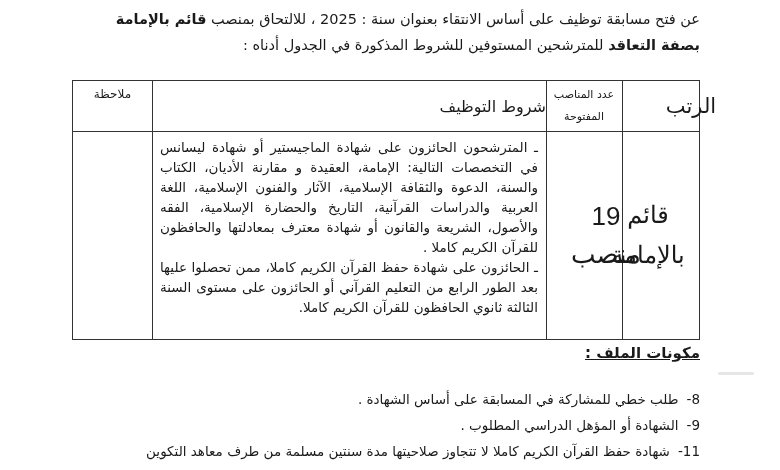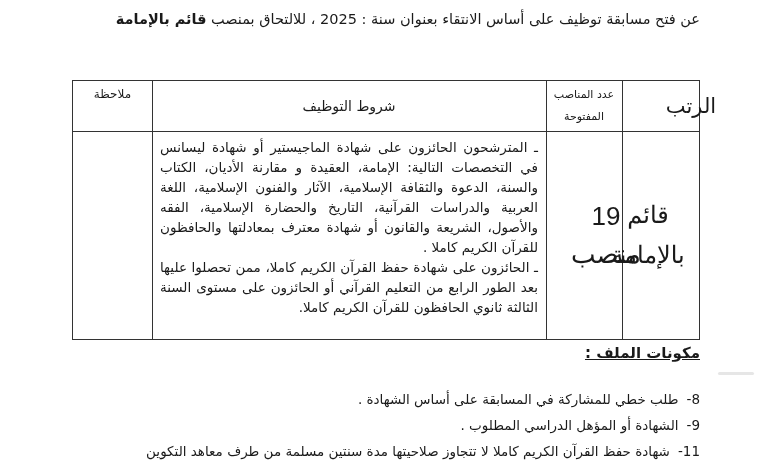--- a/index.html
+++ b/index.html
@@ -20,21 +20,21 @@
   .tbl {
     position:absolute; left:72px; top:80px; width:628px; height:260px;
     border:1.5px solid #333; box-sizing:border-box;
   }
   .cell { position:absolute; box-sizing:border-box; }
   .vline { position:absolute; top:0; bottom:0; width:0; border-left:1.2px solid #333; }
   .hline { position:absolute; left:0; right:0; height:0; border-top:1.2px solid #333; }
 
   .hdr-rank { font-size:21px; display:flex; align-items:center; justify-content:center;margin-left:30px; }
   .hdr-count { font-size:11px; line-height:22px; text-align:center; padding-top:3px; }
-  .hdr-cond { font-size:14px; display:flex; align-items:center; justify-content:center; }
+  .hdr-cond { font-size:16px; display:flex; align-items:center; justify-content:flex-start; }
   .hdr-note { font-size:12px; text-align:center; padding-top:6px; }
 
   .body-rank { font-size:24px; line-height:40px; display:flex; flex-direction:column; align-items:center; justify-content:center; font-family:"Liberation Sans", sans-serif; }
   .body-count { font-size:26px; line-height:38px; display:flex; flex-direction:column; align-items:center; justify-content:center; font-family:"Liberation Sans", sans-serif; }
   .body-cond {
     font-size:13.5px; line-height:20px; text-align:justify; text-align-last:right;
     padding:6px 8px 0 8px;
   }
   .body-cond p { margin:0; }
 
@@ -52,20 +52,21 @@
   .smudge {
     position:absolute; left:718px; top:372px; width:36px; height:3px;
     background:#e6e6e6; border-radius:2px;
   }
 </style>
 </head>
 <body>
 
 <div class="intro rtl">
   <div class="line"><span>عن فتح مسابقة توظيف على أساس الانتقاء بعنوان سنة : 2025 ، للالتحاق بمنصب </span><b>قائم بالإمامة</b></div>
+  <div class="line"><b>بصفة التعاقد</b><span> للمترشحين المستوفين للشروط المذكورة في الجدول أدناه :</span></div>
 </div>
 
 <div class="tbl rtl">
 
   <div class="vline" style="left:79px;"></div>
   <div class="vline" style="left:473px;"></div>
   <div class="vline" style="left:549px;"></div>
   <div class="hline" style="top:50px;"></div>
 
   <div class="cell hdr-rank" style="left:549px; width:78px; top:0; height:50px;">

